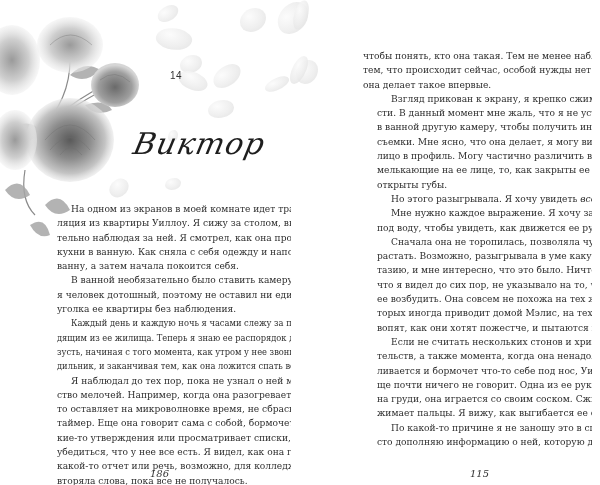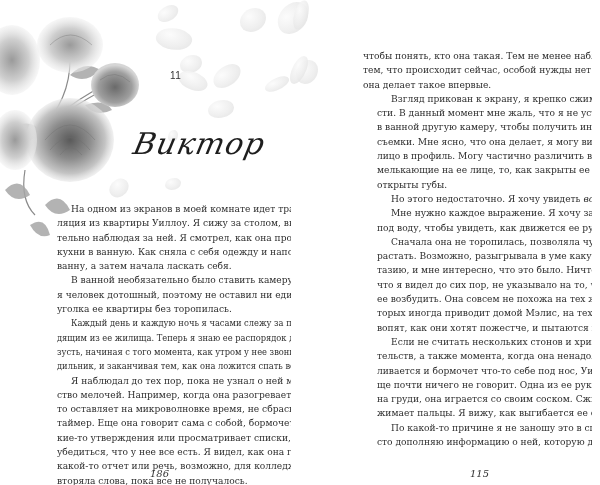--- a/index.html
+++ b/index.html
@@ -92,35 +92,35 @@
       <div class="petal" style="left:208px;top:100px;width:26px;height:18px;"></div>
       <div class="petal" style="left:240px;top:8px;width:26px;height:24px;"></div>
       <div class="petal" style="left:276px;top:4px;width:34px;height:28px;transform:rotate(-30deg);"></div>
       <div class="petal" style="left:264px;top:78px;width:26px;height:12px;transform:rotate(-20deg);"></div>
       <div class="petal" style="left:296px;top:60px;width:22px;height:24px;"></div>
       <div class="petal" style="left:165px;top:178px;width:16px;height:12px;"></div>
       <div class="petal" style="left:168px;top:130px;width:10px;height:12px;"></div>
       <div class="petal" style="left:110px;top:178px;width:18px;height:20px;transform:rotate(20deg);"></div>
     </div>
 
-    <div class="chapter-number">11</div>
+    <div class="chapter-number">14</div>
     <div class="chapter-title">Виктор</div>
 
     <div class="text-block text-left">
       <p class="para">
         <span class="line" style="padding-left:14px">На одном из экранов в моей комнате идет транс-</span>
         <span class="line">ляция из квартиры Уиллоу. Я сижу за столом, внима-</span>
         <span class="line">тельно наблюдая за ней. Я смотрел, как она прошла из</span>
         <span class="line">кухни в ванную. Как сняла с себя одежду и наполнила</span>
-        <span class="line last">ванну, а затем начала ласкать себя.</span>
+        <span class="line last">ванну, а затем начала покоится себя.</span>
       </p>
       <p class="para">
         <span class="line" style="padding-left:14px">В ванной необязательно было ставить камеру, но</span>
         <span class="line">я человек дотошный, поэтому не оставил ни единого</span>
-        <span class="line last">уголка ее квартиры без торопилась.</span>
+        <span class="line last">уголка ее квартиры без наблюдения.</span>
       </p>
       <p class="para" style="font-size:8.3px;">
         <span class="line" style="padding-left:14px">Каждый день и каждую ночь я часами слежу за происхо-</span>
         <span class="line">дящим из ее жилища. Теперь я знаю ее распорядок дня наи-</span>
         <span class="line">зусть, начиная с того момента, как утром у нее звонит бу-</span>
         <span class="line">дильник, и заканчивая тем, как она ложится спать вечером.</span>
       </p>
       <p class="para">
         <span class="line" style="padding-left:14px">Я наблюдал до тех пор, пока не узнал о ней множе-</span>
         <span class="line">ство мелочей. Например, когда она разогревает еду,</span>
@@ -150,21 +150,21 @@
     <p class="para">
       <span class="line" style="padding-left:14px">Взгляд прикован к экрану, я крепко сжимаю челю-</span>
       <span class="line">сти. В данный момент мне жаль, что я не установил</span>
       <span class="line">в ванной другую камеру, чтобы получить иной ракурс</span>
       <span class="line">съемки. Мне ясно, что она делает, я могу видеть ее</span>
       <span class="line">лицо в профиль. Могу частично различить выражения,</span>
       <span class="line">мелькающие на ее лице, то, как закрыты ее глаза и при-</span>
       <span class="line last">открыты губы.</span>
     </p>
     <p class="para">
-      <span class="line last" style="padding-left:14px"><span>Но этого недостаточно. Я хочу увидеть </span><em>все</em></span>
+      <span class="line last" style="padding-left:14px"><span>Но этого разыгрывала. Я хочу увидеть </span><em>все</em></span>
     </p>
     <p class="para">
       <span class="line" style="padding-left:14px">Мне нужно каждое выражение. Я хочу заглянуть</span>
       <span class="line last">под воду, чтобы увидеть, как движется ее рука.</span>
     </p>
     <p class="para">
       <span class="line" style="padding-left:14px">Сначала она не торопилась, позволяла чувству на-</span>
       <span class="line">растать. Возможно, разыгрывала в уме какую-то фан-</span>
       <span class="line">тазию, и мне интересно, что это было. Ничто из того,</span>
       <span class="line">что я видел до сих пор, не указывало на то, что может</span>

